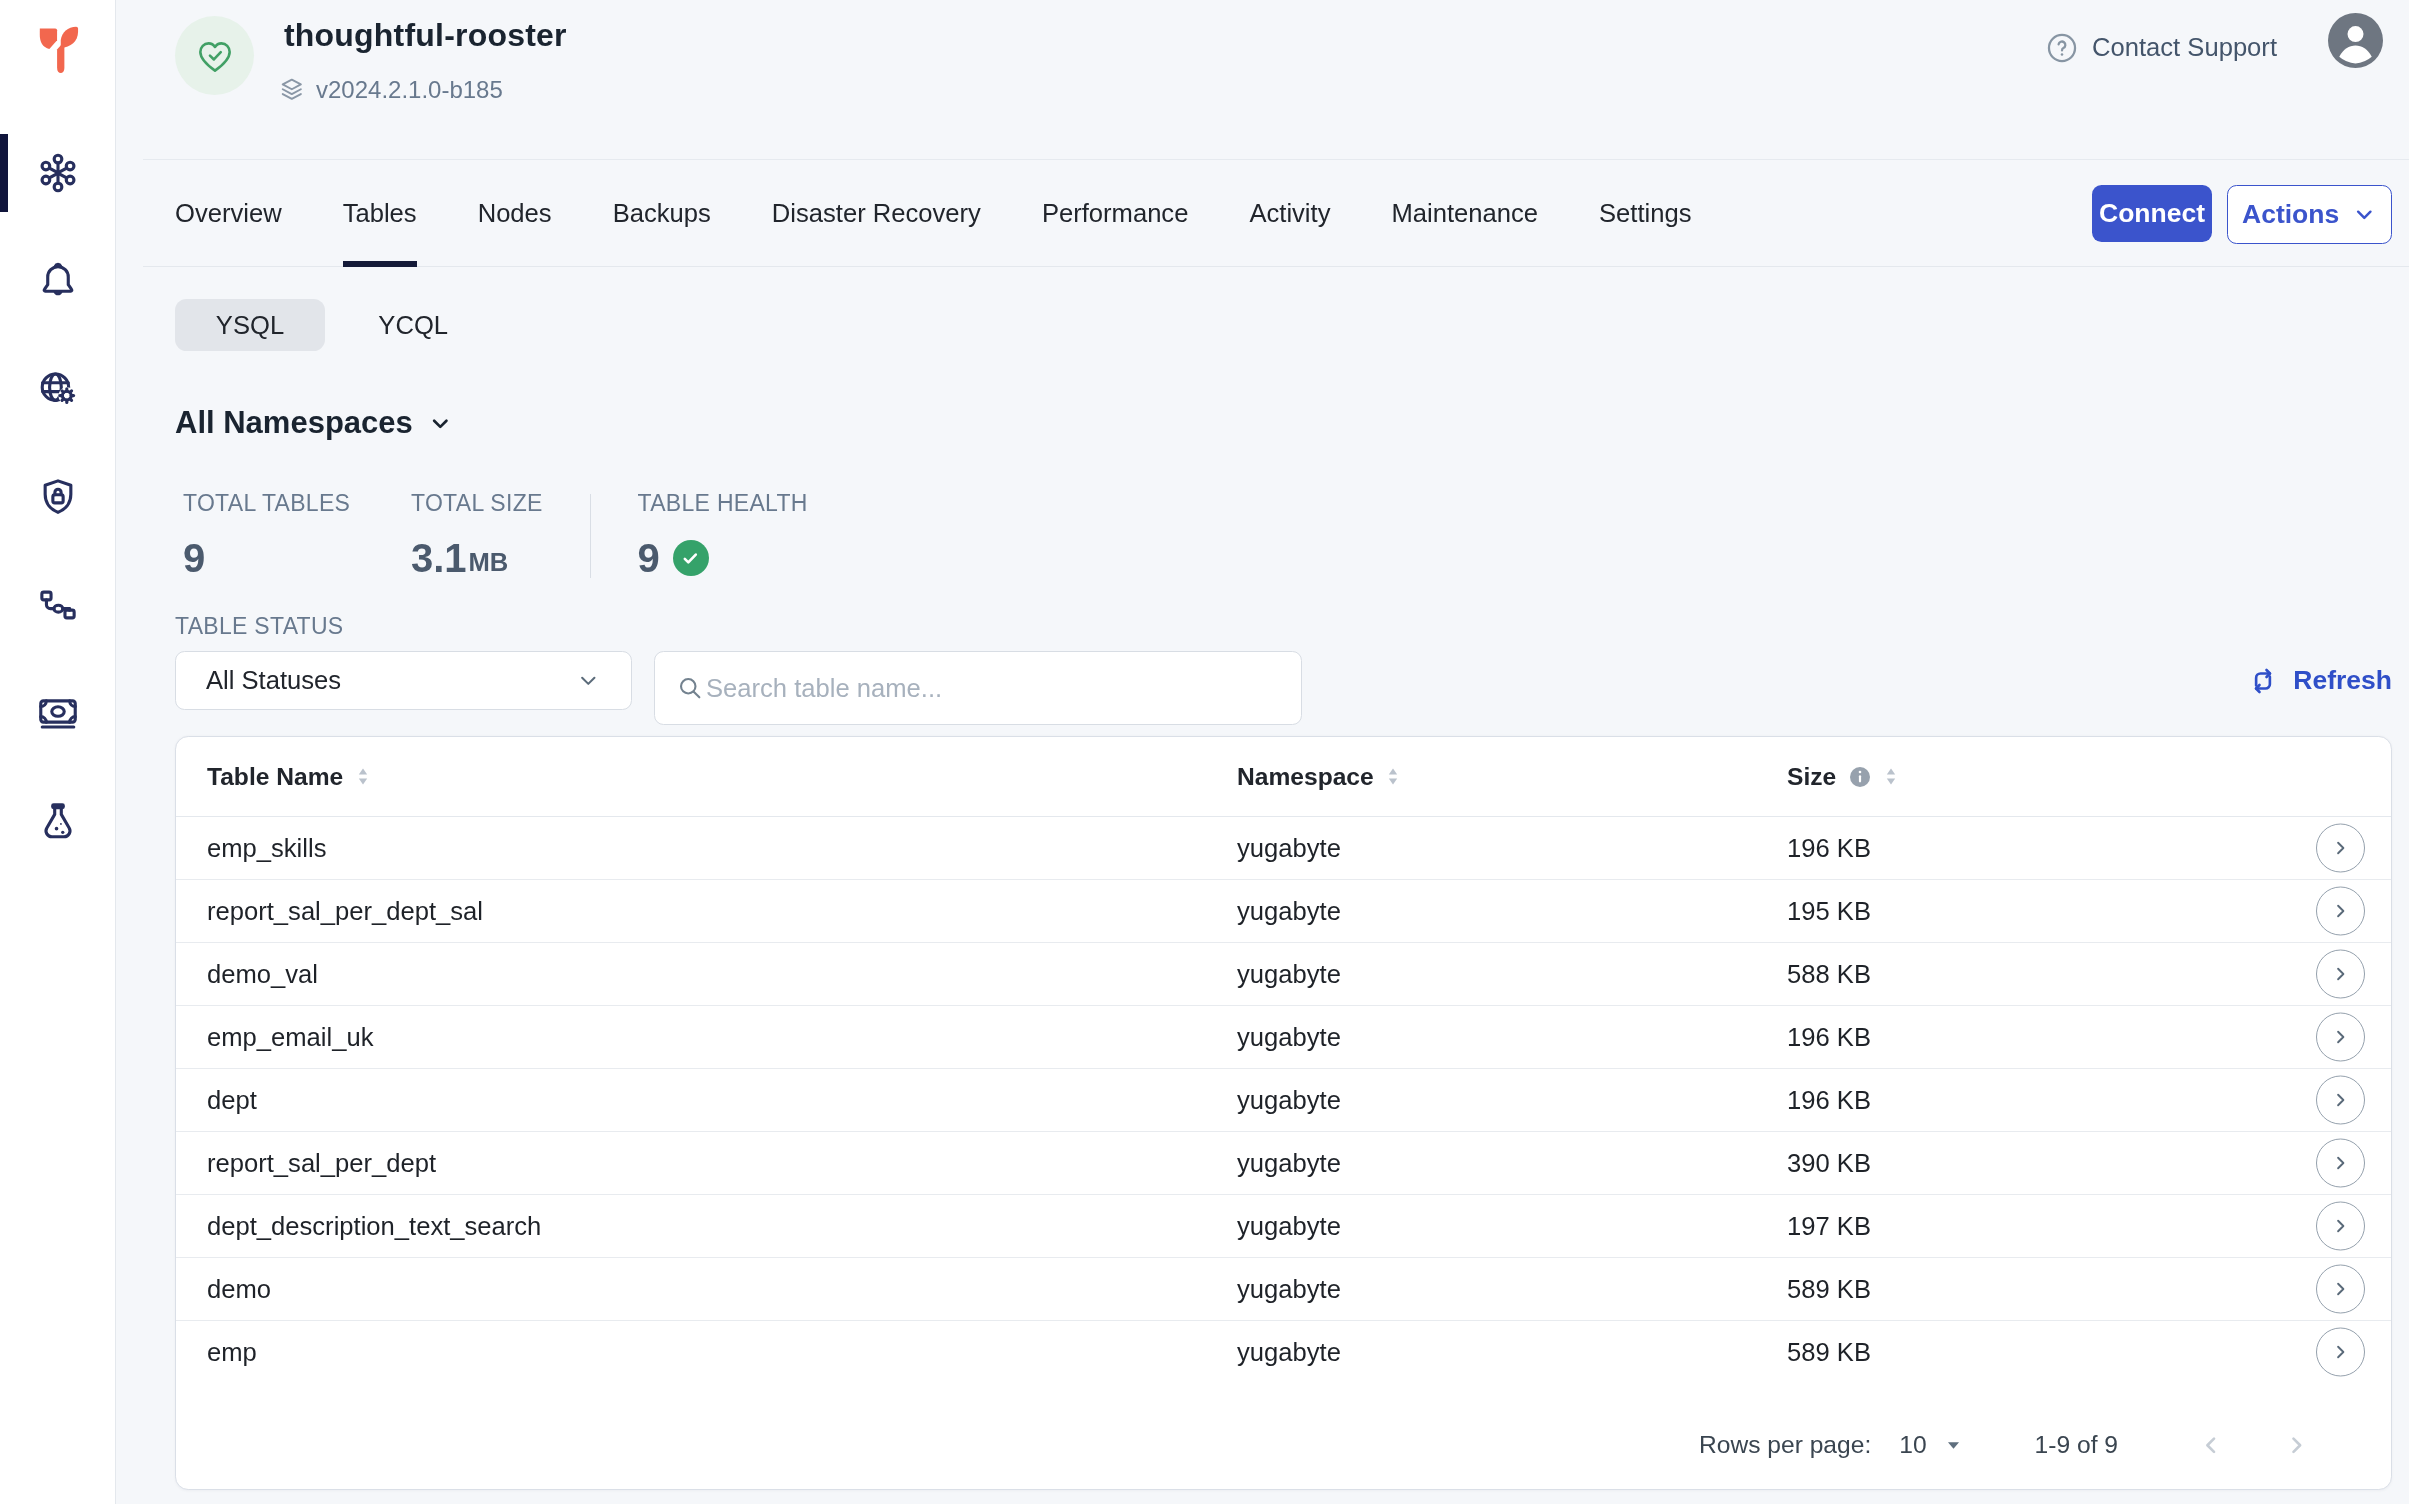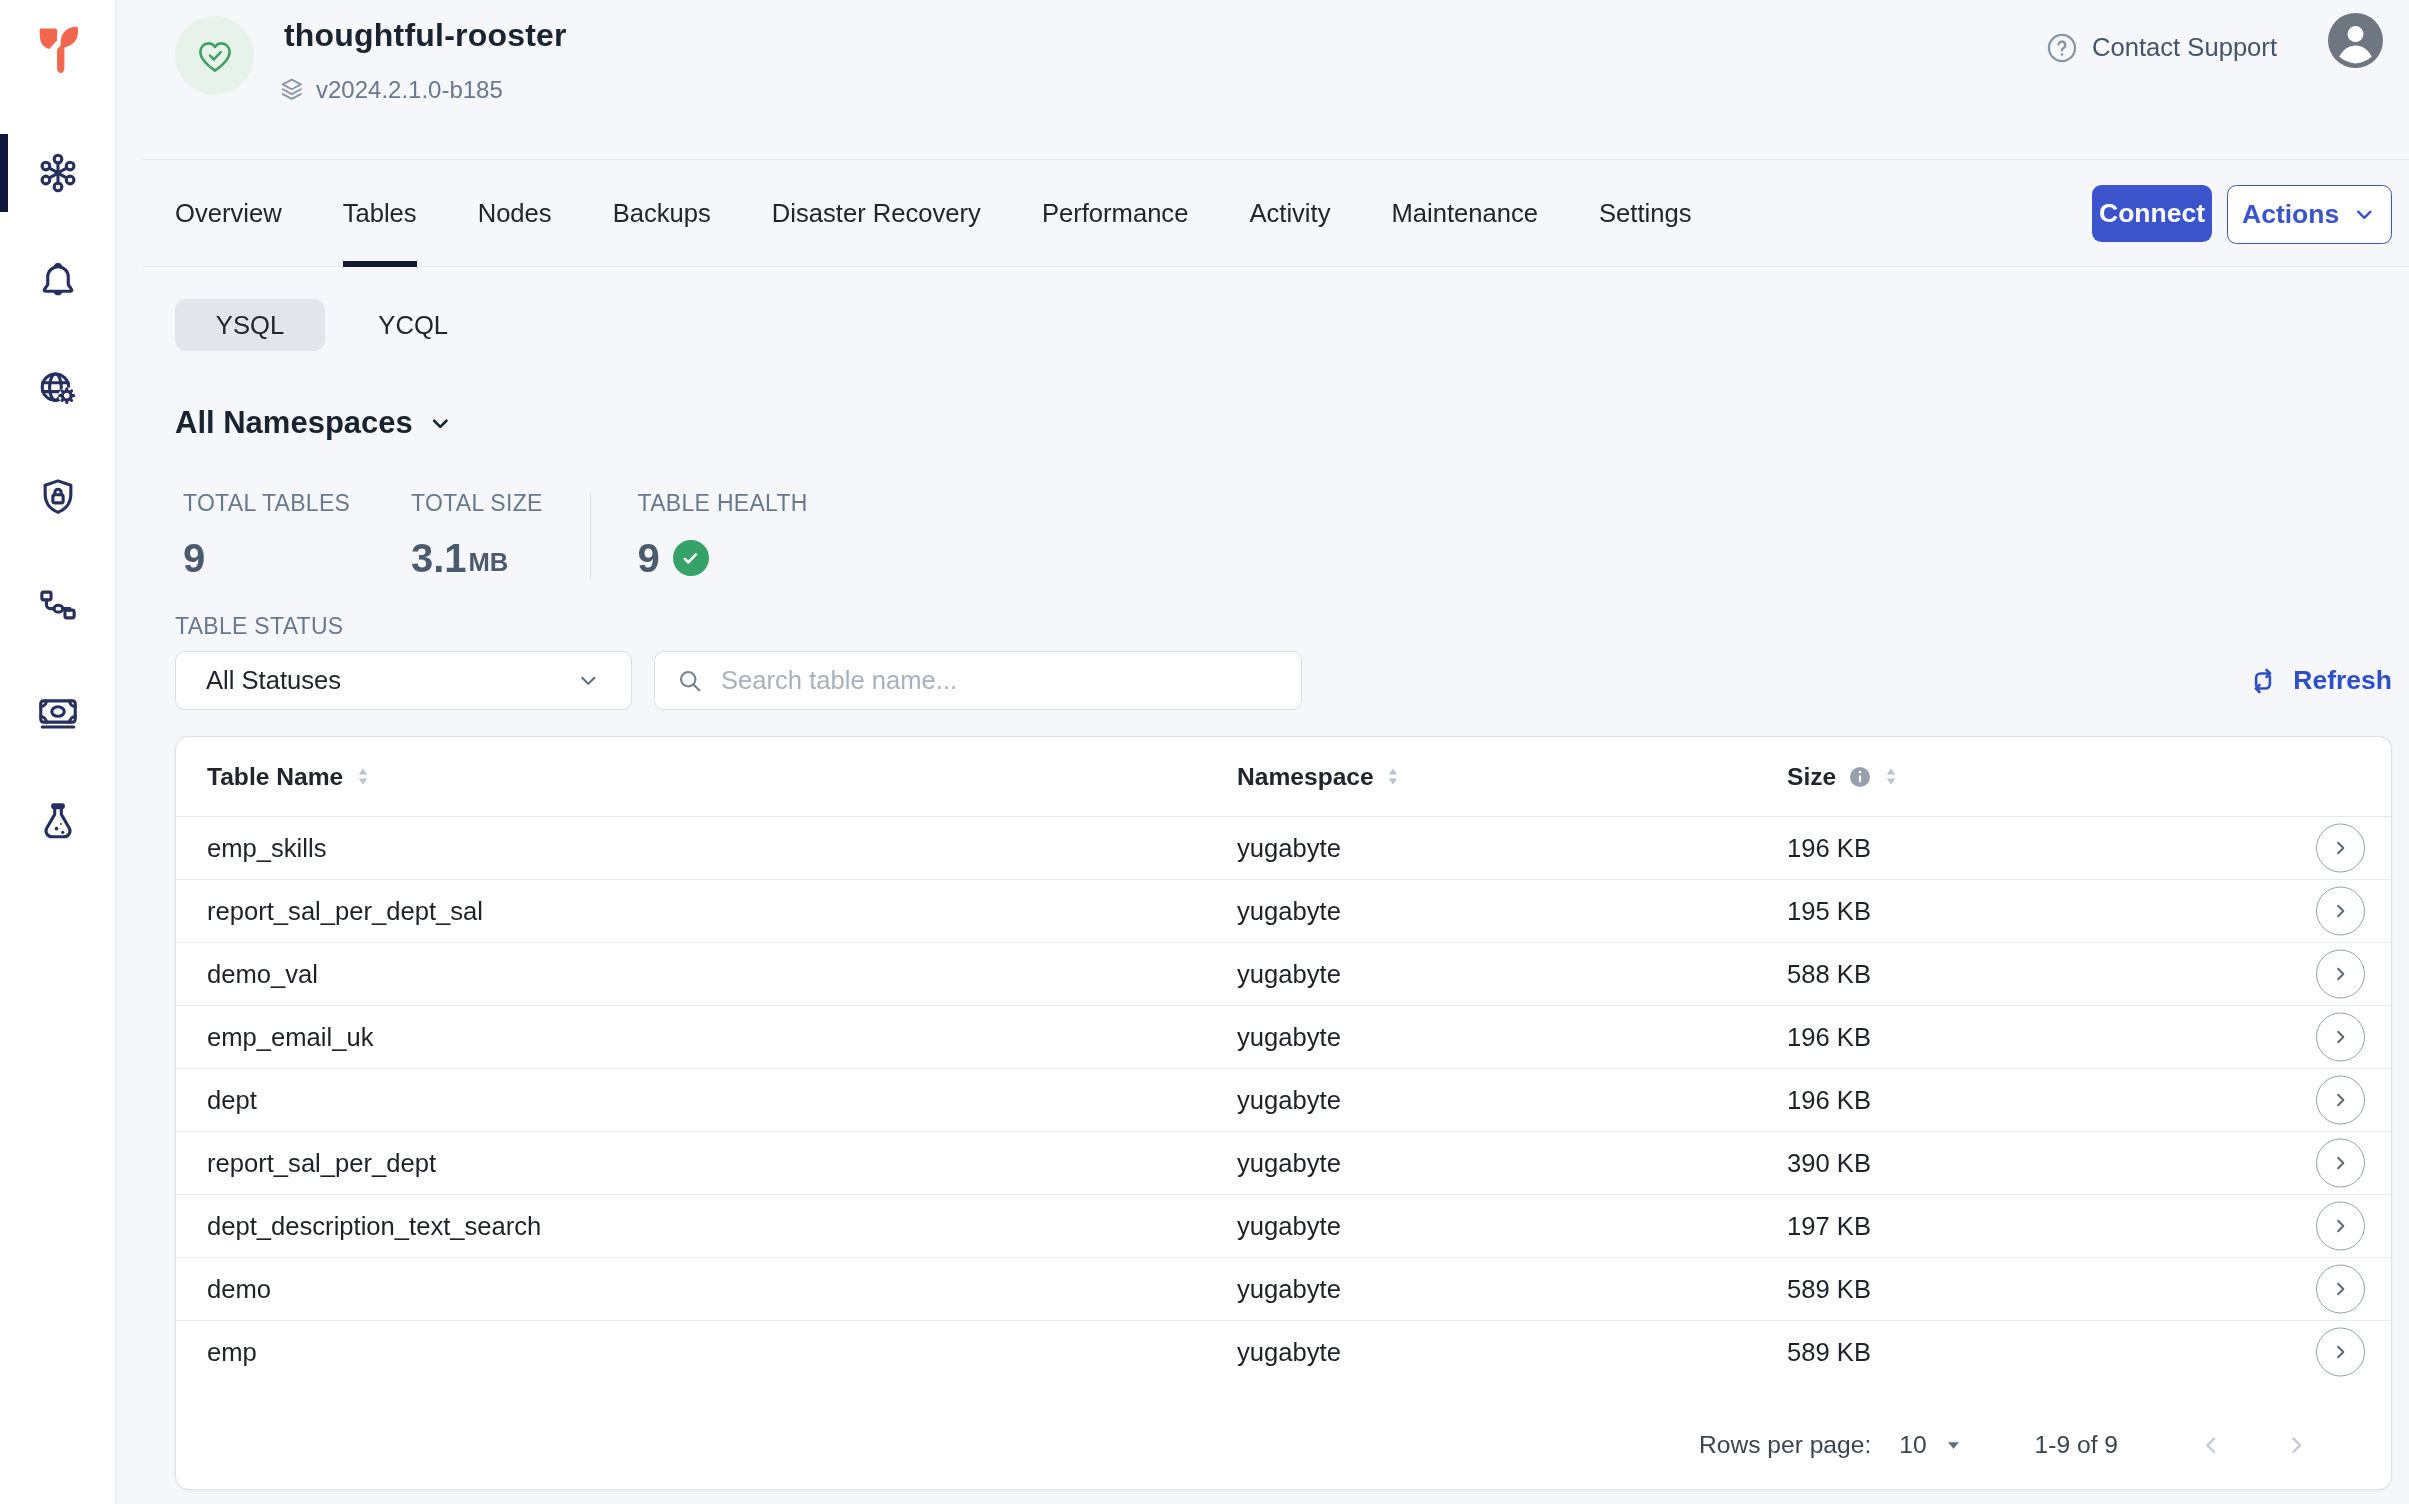--- a/index.html
+++ b/index.html
@@ -51,21 +51,21 @@
   .stat{display:flex;flex-direction:column;}
   .stat .s-label{font-size:23px;color:#68798E;letter-spacing:0.3px;}
   .stat .s-value{margin-top:21px;font-size:40px;font-weight:700;color:#4B5A6D;display:flex;align-items:center;gap:13.2px;line-height:1;}
   .stat .s-unit{font-size:25.6px;font-weight:700;color:#4B5A6D;align-self:flex-end;padding-bottom:2.8px;}
   .stat-div{width:0.9px;background:#D9DEE5;margin:3.8px 47px 0 47px;}
   .check-circle{width:36px;height:36px;border-radius:50%;background:#35A26A;display:flex;align-items:center;justify-content:center;}
 
   
   .status-label{position:absolute;left:32px;top:613px;font-size:23px;color:#68798E;letter-spacing:0.3px;}
   .select{position:absolute;left:32px;top:651px;width:457px;height:59px;background:#fff;border:0.9px solid #D8DDE4;border-radius:9.5px;display:flex;align-items:center;justify-content:space-between;padding:0 30px;box-sizing:border-box;font-size:25.6px;color:#21252C;cursor:pointer;}
-  .search{position:absolute;left:511px;top:651px;width:648px;height:59px;background:#fff;border:0.9px solid #D8DDE4;border-radius:9.5px;display:flex;align-items:center;padding:0 21px;box-sizing:border-box;gap:15px;}
+  .search{position:absolute;left:511px;top:651px;width:648px;height:74px;background:#fff;border:0.9px solid #D8DDE4;border-radius:9.5px;display:flex;align-items:center;padding:0 21px;box-sizing:border-box;}
   .search input{border:none;outline:none;flex:1;font-size:25.6px;font-family:inherit;color:#21252C;background:transparent;}
   .search input::placeholder{color:#A7B1BD;}
   .refresh{position:absolute;right:17px;top:651px;height:59px;display:flex;align-items:center;gap:15px;color:#2F4FC8;font-size:26.5px;font-weight:700;cursor:pointer;}
 
   
   .card{position:absolute;left:32px;top:736px;right:17px;height:752px;background:#fff;border:0.9px solid #DADFE7;border-radius:13.2px;box-shadow:0 0.9px 2.8px rgba(20,30,60,.04);}
   .thead{position:relative;height:79px;border-bottom:0.9px solid #E4E8ED;}
   .th{position:absolute;top:0;height:79px;display:flex;align-items:center;gap:11.4px;font-size:24.6px;font-weight:700;color:#21252C;}
   .th.c1{left:31px;} .th.c2{left:1061px;} .th.c3{left:1611px;}
   .tbody .trow{position:relative;height:62px;border-bottom:0.9px solid #E8EBEF;}

